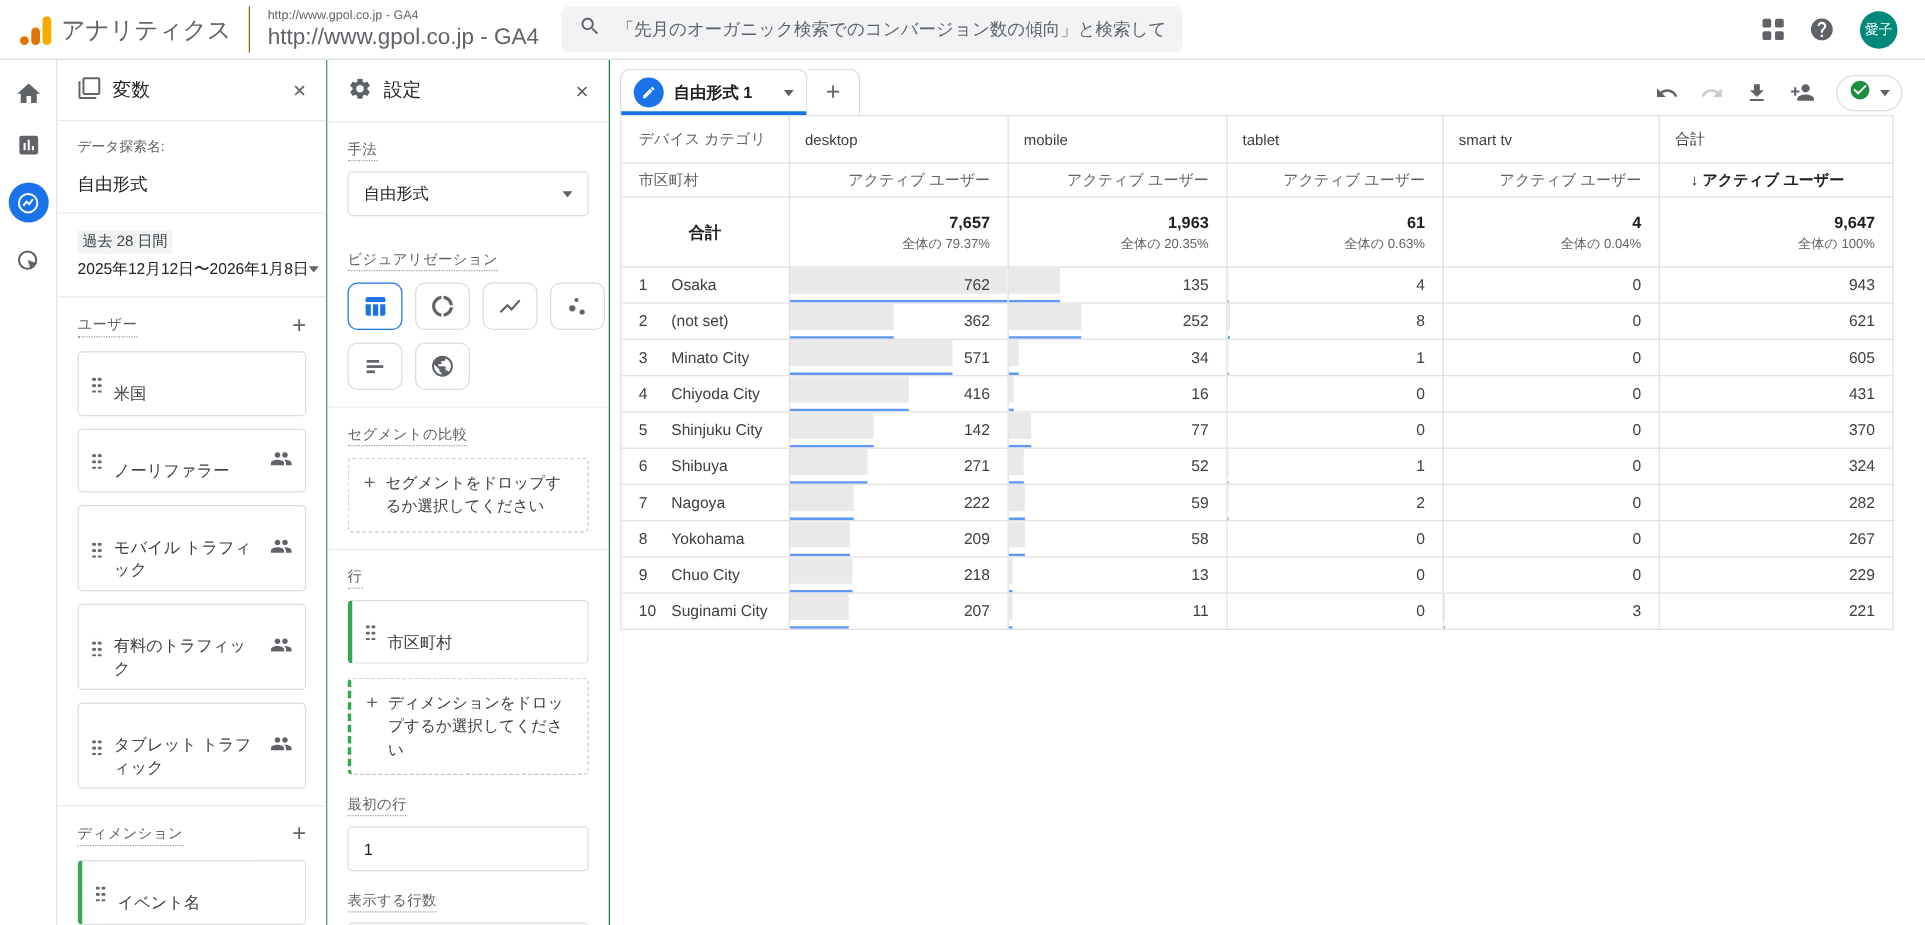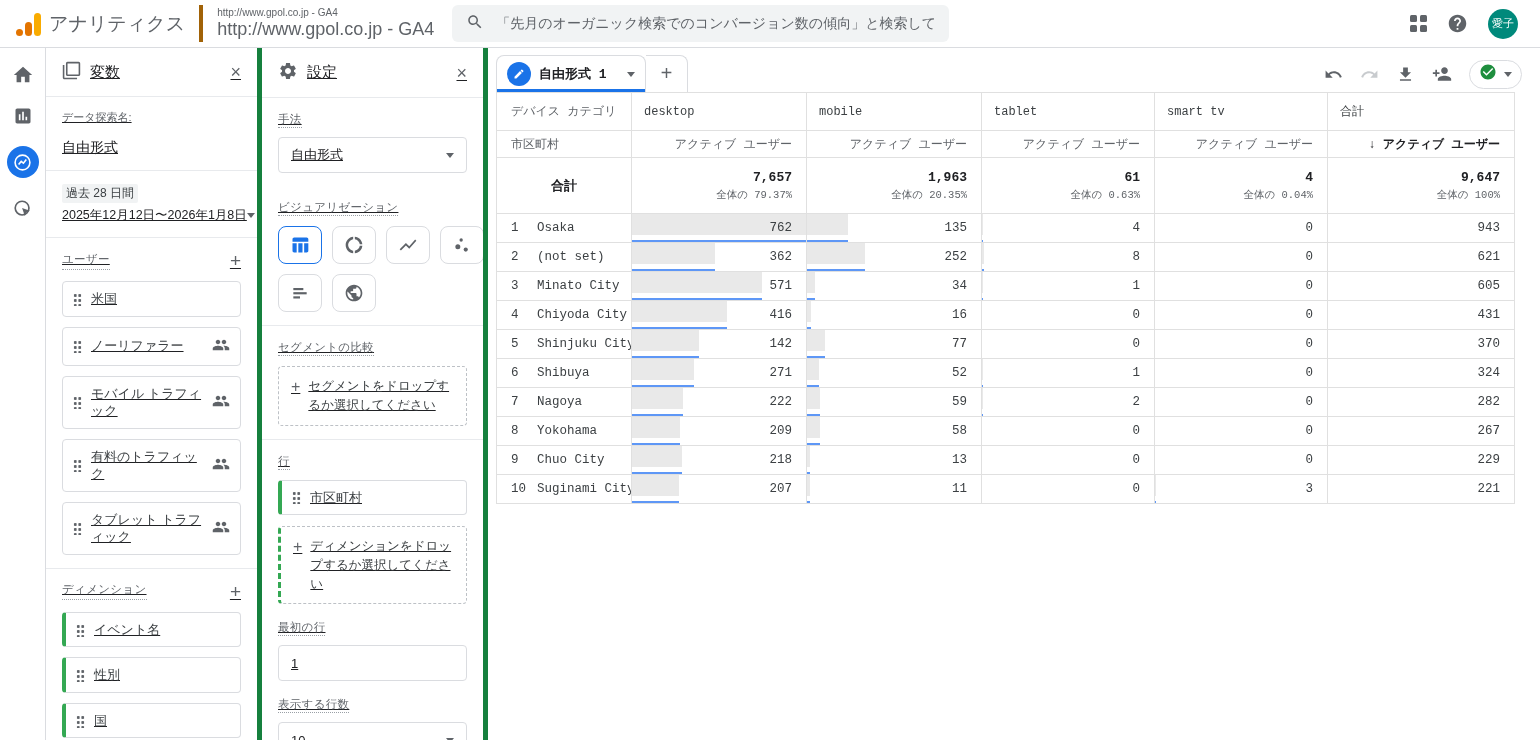--- a/index.html
+++ b/index.html
@@ -8,21 +8,21 @@
   .app { width:1540px; height:740px; display:flex; flex-direction:column; }
 
   
   .topbar { height:48px; flex:0 0 48px; display:flex; align-items:center;
     padding:0 10px; border-bottom:1px solid #dadce0; background:#fff; }
   .logo { display:flex; align-items:flex-end; gap:2px; height:24px; margin:0 8px 0 6px; cursor:pointer; }
   .logo .dot { width:7px; height:7px; border-radius:50%; background:#e37400; }
   .logo .bar-mid { width:7px; height:14px; border-radius:3.5px; background:#e37400; }
   .logo .bar-tall { width:7px; height:23px; border-radius:3.5px; background:#f9ab00; }
   .app-title { font-size:19px; color:#5f6368; margin-right:14px; white-space:nowrap; }
-  .account { border-left:4px solid #a16207; padding:2px 0 2px 14px; line-height:1.15; cursor:pointer; }
+  .account { border-left:1px solid #a16207; padding:2px 0 2px 14px; line-height:1.15; cursor:pointer; }
   .acc-small { font-size:10px; color:#5f6368; }
   .acc-big { font-size:18px; color:#5f6368; white-space:nowrap; }
   .searchbar { margin-left:18px; width:497px; height:37px; background:#f1f3f4; border-radius:6px;
     display:flex; align-items:center; padding:0 14px; gap:12px; cursor:text; }
   .searchbar .ph { font-size:14px; color:#5f6368; white-space:nowrap; overflow:hidden; }
   .top-actions { margin-left:auto; display:flex; align-items:center; gap:20px; padding-right:12px; }
   .gridicon { display:grid; grid-template-columns:7px 7px; grid-template-rows:7px 7px; gap:3px; cursor:pointer; }
   .gridicon i { background:#5f6368; border-radius:1.5px; }
   .avatar { width:30px; height:30px; border-radius:50%; background:#00897b; color:#fff;
     font-size:11px; display:flex; align-items:center; justify-content:center; cursor:pointer; }
@@ -31,38 +31,38 @@
   .bodyrow { flex:1; display:flex; min-height:0; }
 
   
   .rail { width:46px; flex:0 0 46px; border-right:1px solid #dadce0; display:flex;
     flex-direction:column; align-items:center; padding-top:16px; gap:20px; }
   .rail .ritem { cursor:pointer; display:flex; align-items:center; justify-content:center; }
   .rail .active-circle { width:32px; height:32px; border-radius:50%; background:#1a73e8;
     display:flex; align-items:center; justify-content:center; }
 
   
-  .panel { background:#fff; border-right:5px solid #15803d; overflow:hidden; font-size:13px;text-decoration:underline; }
+  .panel { background:#fff; border-right:1px solid #15803d; overflow:hidden; font-size:13px; }
   .p-section { padding:13px 16px; }
   .p-divider { border-bottom:1px solid #e8eaed; }
   .p-titlerow { display:flex; align-items:center; }
   .p-title { font-size:15px; color:#202124; margin-left:9px; }
   .p-close { margin-left:auto; font-size:18px; color:#5f6368; cursor:pointer; line-height:1; }
   .sec-label-row { display:flex; align-items:center; justify-content:space-between; }
   .sec-label { font-size:11.5px; color:#5f6368; letter-spacing:.3px;
     border-bottom:1px dotted #9aa0a6; padding-bottom:2px; }
   .sec-plus { font-size:19px; color:#5f6368; cursor:pointer; line-height:1; }
 
   .chiplist { display:flex; flex-direction:column; gap:10px; margin-top:11px; }
   .chip { display:flex; align-items:center; gap:9px; border:1px solid #dadce0; border-radius:4px;
     background:#fff; padding:8px 10px; cursor:grab; }
   .chip .handle { width:9px; height:14px; flex:0 0 9px;
     background-image:radial-gradient(circle,#5f6368 1.3px,transparent 1.5px);
     background-size:4.5px 5px; background-position:0 1px; }
-  .chip .clabel { font-size:13px; color:#3c4043; line-height:1.35; max-width:113px; }
+  .chip .clabel { font-size:13px; color:#3c4043; line-height:1.35; max-width:113px;margin-top:16px; }
   .chip .people { margin-left:auto; flex:0 0 18px; }
   .chip.dim { border-left:4px solid #34a853; }
 
   
   .vars { width:216px; flex:0 0 216px; }
   .lab-small { font-size:11px; color:#5f6368; margin-bottom:14px; }
   .exp-name { font-size:14px; color:#202124; }
   .datechip { display:inline-block; background:#f1f3f4; color:#3c4043; font-size:12px;
     padding:1px 4px; border-radius:2px; margin-bottom:4px; }
   .daterow { display:flex; align-items:center; cursor:pointer; }
@@ -82,21 +82,21 @@
     display:flex; align-items:center; justify-content:center; cursor:pointer; }
   .vizbtn.sel { border:1.5px solid #1a73e8; }
   .dropzone { margin-top:11px; border:1px dashed #bdc1c6; border-radius:4px; padding:10px 12px;
     display:flex; gap:8px; align-items:flex-start; cursor:pointer; }
   .dropzone .dzplus { font-size:16px; color:#5f6368; line-height:1.3; }
   .dropzone .dztext { font-size:12.5px; color:#3c4043; line-height:1.5; }
   .dropzone.green { border-left:3px dashed #34a853; }
   .rowchip { margin-top:11px; }
 
   
-  .canvas { flex:1; display:flex; flex-direction:column; min-width:0; background:#fff;font-family:Liberation Mono, monospace; }
+  .canvas { flex:1; display:flex; flex-direction:column; min-width:0; background:#fff; }
   .tabstrip { height:44px; flex:0 0 44px; display:flex; align-items:flex-end; padding-left:8px; }
   .tab { height:37px; width:150px; display:flex; align-items:center; gap:8px; padding:0 10px;
     border:1px solid #dadce0; border-bottom:none; border-radius:8px 8px 0 0; position:relative; cursor:pointer; }
   .tab::after { content:""; position:absolute; left:0; right:0; bottom:0; height:3px; background:#1a73e8; }
   .pencil-circle { width:24px; height:24px; border-radius:50%; background:#1a73e8; flex:0 0 24px;
     display:flex; align-items:center; justify-content:center; }
   .tab-label { font-size:13px; font-weight:bold; color:#202124; white-space:nowrap; }
   .tab .caret { margin-left:auto; }
   .tab-add { height:37px; width:42px; border:1px solid #dadce0; border-bottom:none; border-left:none;
     display:flex; align-items:center; justify-content:center; font-size:20px; color:#5f6368;
@@ -110,21 +110,21 @@
   
   .tablewrap { padding-left:8px; }
   table.ga { border-collapse:collapse; table-layout:fixed; width:1018px; }
   table.ga th, table.ga td { border:1px solid #e0e0e0; overflow:hidden; white-space:nowrap; }
   tr.devrow th { height:38px; font-size:12px; font-weight:normal; color:#3c4043;
     text-align:left; padding-left:12px; background:#fff; }
   tr.devrow th.firsthead { color:#5f6368; padding-left:14px; }
   tr.metrow th { height:27px; font-size:12px; font-weight:normal; color:#5f6368;
     text-align:right; padding-right:14px; background:#fff; }
   tr.metrow th.rowdim { text-align:left; padding-left:14px; }
-  tr.metrow th.sorted { color:#202124; font-weight:bold; }
+  tr.metrow th.sorted { color:#202124; font-weight:bold;text-align:center; }
   tr.totrow td { height:56px; text-align:right; padding-right:14px; vertical-align:middle; }
   tr.totrow td.totlabel { text-align:center; font-size:13px; font-weight:bold; color:#202124; padding:0; }
   .tv { font-size:13px; font-weight:bold; color:#202124; }
   .tp { font-size:10.5px; color:#5f6368; margin-top:3px; }
   tr.drow td { height:29px; }
   td.namecell { padding-left:14px; font-size:12.5px; color:#3c4043; }
   td.namecell .rank { display:inline-block; width:26px; }
   td.mcell { position:relative; }
   td.mcell .bar { position:absolute; left:0; top:0; height:21px; background:#e9e9e9; }
   td.mcell .bline { position:absolute; left:0; bottom:0; height:2px; background:#5e97f6; }

